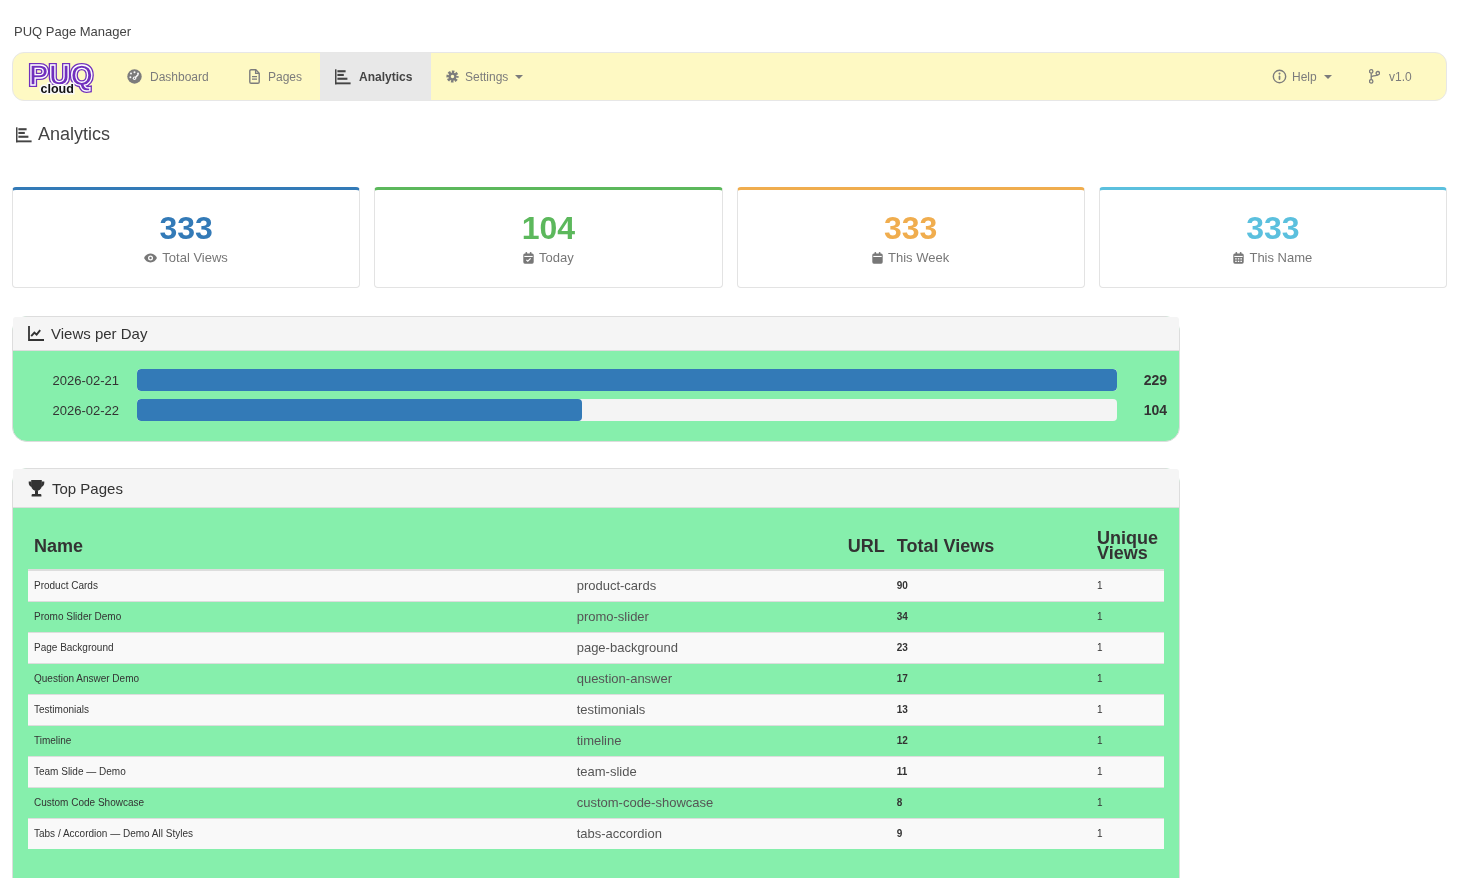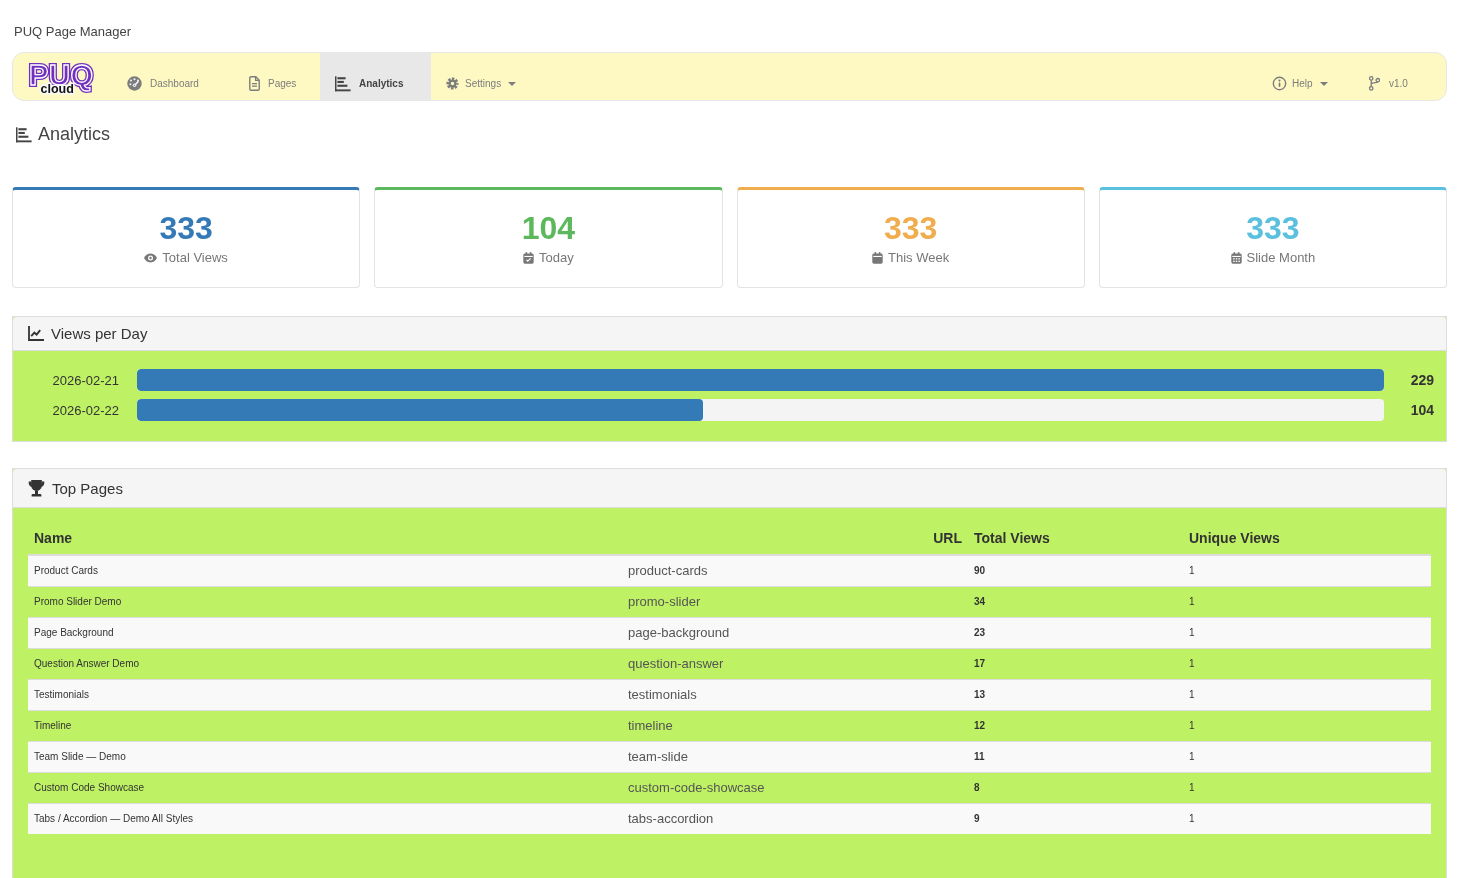--- a/index.html
+++ b/index.html
@@ -5,22 +5,22 @@
 * { margin:0; padding:0; box-sizing:border-box; }
 html,body { width:1459px; height:878px; overflow:hidden; background:#fff;
   font-family:"Liberation Sans", sans-serif; color:#333; }
 .page { position:relative; width:1459px; height:878px; }
 
 .h1title { position:absolute; left:14px; top:9px; font-size:13px; line-height:20px; color:#444;margin-top:13px; }
 
 
 .navbar { position:absolute; left:12px; top:52px; width:1435px; height:49px;
   background:#fef9c3; border:1px solid #e7e7e7; border-radius:12px; }
-.navitem { position:absolute; top:7px; height:47px; display:flex; align-items:center;
-  font-size:10px; color:#7c7c7c; white-space:nowrap; }
+.navitem { position:absolute; top:0; height:47px; display:flex; align-items:center;
+  font-size:12px; color:#7c7c7c; white-space:nowrap; }
 .nav-active-bg { position:absolute; left:307px; top:0; width:111px; height:47px; background:#e8e8e8; }
 .navitem .ic { margin-right:8px; display:block; }
 .caret { display:inline-block; width:0; height:0; border-left:4px solid transparent;
   border-right:4px solid transparent; border-top:4px solid #7c7c7c; margin-left:7px; }
 
 
 .pagehead { position:absolute; left:16px; top:124px; display:flex; align-items:center;
   font-size:18px; color:#444; }
 .pagehead svg { margin-right:6px; }
 
@@ -30,43 +30,43 @@
   border-radius:4px; text-align:center; }
 .card .num { font-size:32px; font-weight:bold; line-height:32px; margin-top:22px; }
 .card .lbl { margin-top:6px; font-size:13px; color:#777; display:flex;
   align-items:center; justify-content:center; gap:5px; }
 .bt-blue   { border-top:3px solid #337ab7; } .c-blue   { color:#337ab7; }
 .bt-green  { border-top:3px solid #5cb85c; } .c-green  { color:#5cb85c; }
 .bt-orange { border-top:3px solid #f0ad4e; } .c-orange { color:#f0ad4e; }
 .bt-cyan   { border-top:3px solid #5bc0de; } .c-cyan   { color:#5bc0de; }
 
 
-.panel { position:absolute; left:12px; width:1435px; background:#bef264;
-  border:1px solid #ddd; border-radius:0; }
+.panel { position:absolute; left:12px; width:1168px; background:#86efac;
+  border:1px solid #ddd; border-radius:15px; }
 .panel-h { background:#f5f5f5; border-bottom:1px solid #ddd; padding:8px 15px;
   font-size:15px; color:#333; display:flex; align-items:center;
   border-radius:3px 3px 0 0; }
 .panel-h svg { margin-right:7px; }
 #viewsPanel { top:316px; height:126px; }
 #viewsPanel .panel-h { height:34px; }
 #topPanel { top:468px; height:500px; }
 #topPanel .panel-h { height:39px; }
 
 
 .vrow { display:flex; align-items:center; padding:0 12px 0 15px; margin-top:18px; }
 .vrow + .vrow { margin-top:8px; }
 .vlabel { width:91px; text-align:right; font-size:13px; color:#333; flex:none; margin-right:18px; }
 .vtrack { flex:1; height:22px; background:#f4f4f4; border-radius:4px; overflow:hidden; }
 .vfill { height:22px; background:#337ab7; border-radius:4px; }
 .vval { width:50px; text-align:right; font-size:14px; font-weight:bold; color:#333; flex:none; }
 
 
 .tblwrap { padding:15px 15px 0 15px; }
 table { width:100%; border-collapse:collapse; }
-th { text-align:left; font-size:14px; color:#333; padding:8px 6px;
+th { text-align:left; font-size:18px; color:#333; padding:8px 6px;
   border-bottom:2px solid #ddd; line-height:15px; }
 td { font-size:10px; color:#333; padding:7px 6px; border-top:1px solid #ddd; line-height:16px; }
 thead th { border-top:none; }
 tbody tr:nth-child(odd) { background:#f9f9f9; }
 td.url { font-size:13px; color:#555; }
 td.tv { font-weight:bold; }
 th.cn { width:594px; } th.cu { width:346px;text-align:right; } th.ct { width:215px; }
 </style>
 </head>
 <body>
@@ -212,21 +212,21 @@
         <rect x="1.3" y="3.9" width="8.4" height="1.1" fill="#fff"></rect>
         <g fill="#fff">
           <rect x="2.2" y="6.2" width="1.5" height="1.3"></rect>
               <rect x="4.8" y="6.2" width="1.5" height="1.3"></rect>
               <rect x="7.4" y="6.2" width="1.5" height="1.3"></rect>
           <rect x="2.2" y="8.7" width="1.5" height="1.3"></rect>
               <rect x="4.8" y="8.7" width="1.5" height="1.3"></rect>
               <rect x="7.4" y="8.7" width="1.5" height="1.3"></rect>
         </g>
       </svg>
-      <span>Slide Month</span>
+      <span>This Name</span>
     </div>
   </div>
 </div>
 
 <div class="panel" id="viewsPanel">
   <div class="panel-h">
     <svg width="16" height="16" viewBox="0 0 16 16">
       <path d="M1 0v14h15" fill="none" stroke="#333" stroke-width="1.8"></path>
       <path d="M3.2 10.2l3.2-3.6 2.2 2 3.6-4.4" fill="none" stroke="#333" stroke-width="1.9"></path>
     </svg>

